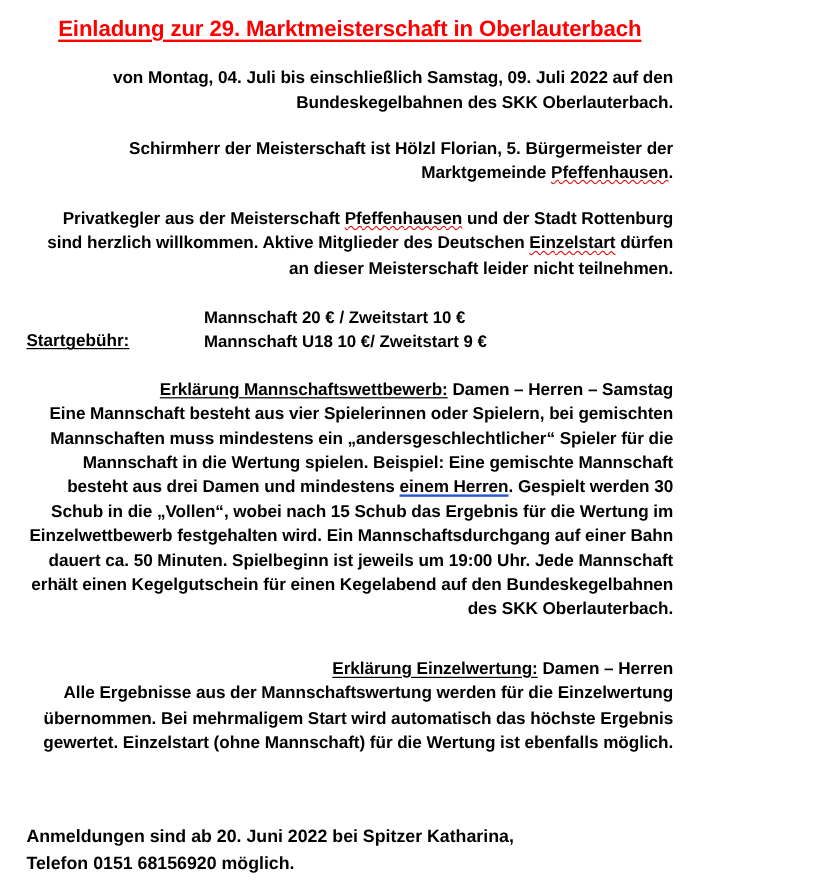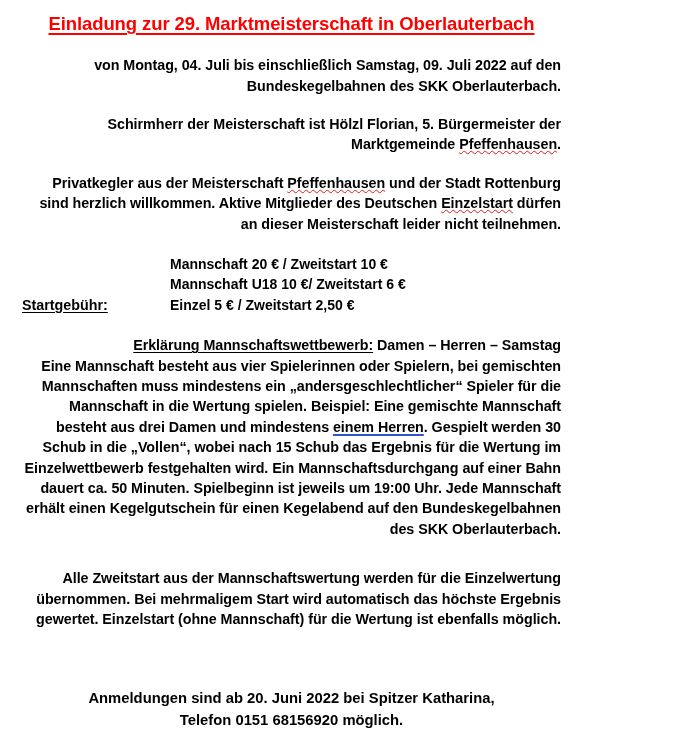--- a/index.html
+++ b/index.html
@@ -86,21 +86,21 @@
   }
   .fee-line {
     font-weight: bold;
     font-size: 14px;
     line-height: 20.4px;
     white-space: nowrap;
   }
 
   
   .closing {
-    text-align: center;
+    text-align: left;
     font-weight: bold;
     font-size: 14.8px;
     line-height: 22px;
     margin: 0;
   }
 </style>
 </head>
 <body>
 
 <div class="page">
@@ -128,38 +128,40 @@
   </p>
 
   <div class="spacer-lg"></div>
 
   <div class="fee-block">
     <div class="fee-label">
       <span class="u">Startgebühr:</span>
     </div>
     <div class="fee-values">
       <div class="fee-line">Mannschaft 20 € / Zweitstart 10 €</div>
-      <div class="fee-line">Mannschaft U18 10 €/ Zweitstart 6 €</div>
-      <div class="fee-line">Einzel 5 € / Zweitstart 2,50 €</div>
+      <div class="fee-line">Mannschaft U18 10 €/ Zweitstart 9 €</div>
     </div>
   </div>
 
   <div class="spacer-lg"></div>
 
   <p class="para">
     <span class="u">Erklärung Mannschaftswettbewerb:</span><span> Damen – Herren – Samstag</span>
   </p>
   <p class="para">
     <span>Eine Mannschaft besteht aus vier Spielerinnen oder Spielern, bei gemischten Mannschaften muss mindestens ein „andersgeschlechtlicher“ Spieler für die Mannschaft in die Wertung spielen. Beispiel: Eine gemischte Mannschaft besteht aus drei Damen und mindestens </span><span class="grammar">einem Herren</span><span>. Gespielt werden 30 Schub in die „Vollen“, wobei nach 15 Schub das Ergebnis für die Wertung im Einzelwettbewerb festgehalten wird. Ein Mannschaftsdurchgang auf einer Bahn dauert ca. 50 Minuten. Spielbeginn ist jeweils um 19:00 Uhr. Jede Mannschaft erhält einen Kegelgutschein für einen Kegelabend auf den Bundeskegelbahnen des SKK Oberlauterbach.</span>
   </p>
 
   <div class="spacer-lg"></div>
   <div class="spacer-sm"></div>
 
-  <p class="para">Alle Zweitstart aus der Mannschaftswertung werden für die Einzelwertung übernommen. Bei mehrmaligem Start wird automatisch das höchste Ergebnis gewertet. Einzelstart (ohne Mannschaft) für die Wertung ist ebenfalls möglich.</p>
+  <p class="para">
+    <span class="u">Erklärung Einzelwertung:</span><span> Damen – Herren</span>
+  </p>
+  <p class="para">Alle Ergebnisse aus der Mannschaftswertung werden für die Einzelwertung übernommen. Bei mehrmaligem Start wird automatisch das höchste Ergebnis gewertet. Einzelstart (ohne Mannschaft) für die Wertung ist ebenfalls möglich.</p>
 
   <div class="spacer-lg"></div>
   <div class="spacer-lg"></div>
   <div class="spacer-md"></div>
 
   <p class="closing">Anmeldungen sind ab 20. Juni 2022 bei Spitzer Katharina,</p>
   <p class="closing">Telefon 0151 68156920 möglich.</p>
 
 </div>
 

